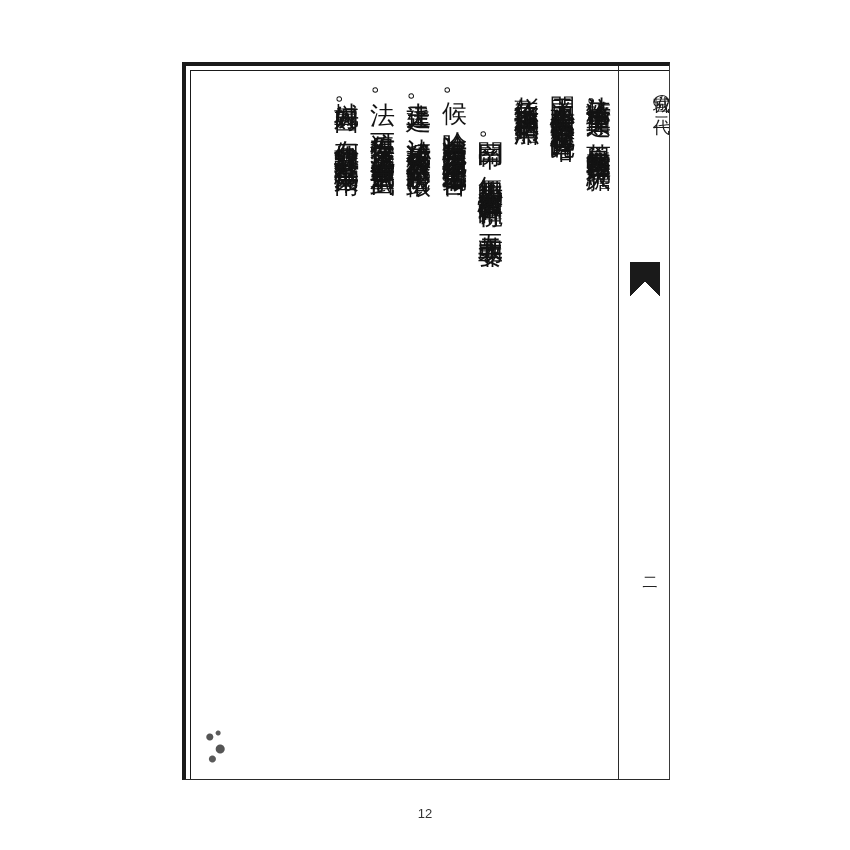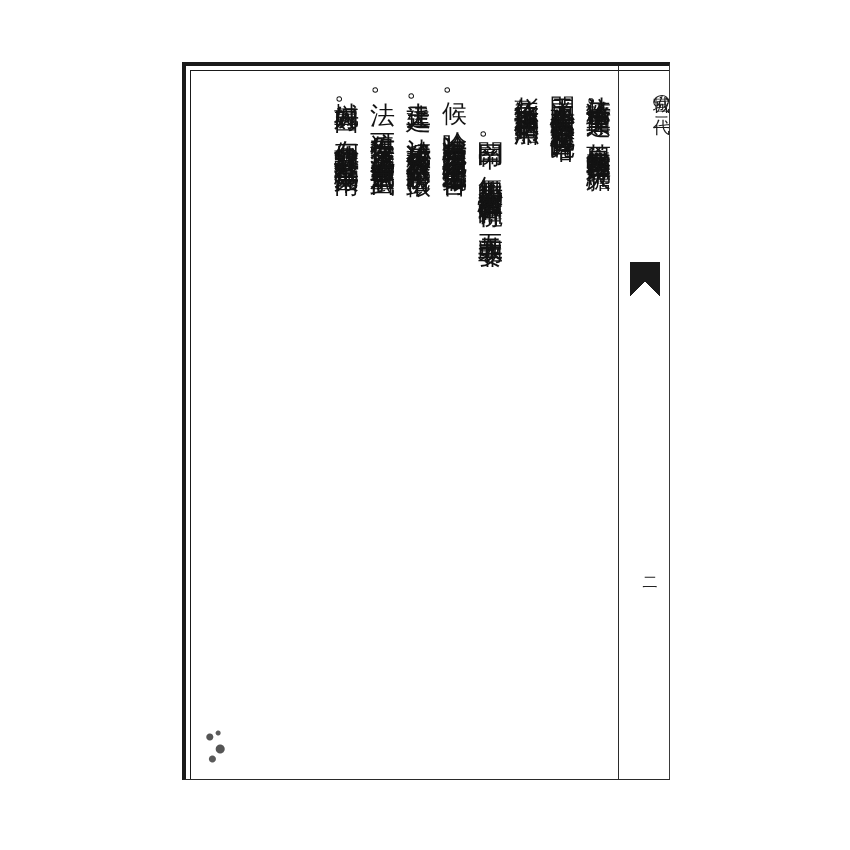--- a/index.html
+++ b/index.html
@@ -180,13 +180,14 @@
 
     <div id="center-fold">
       <div id="fold-title">宮城の二代</div>
       <div id="fish-tail"></div>
       <div id="fold-page-number">二</div>
     </div>
 
     <div id="bottom-seal"></div>
   </div>
 
+  <div id="page-number">12</div>
 </div>
 
 </body></html>

